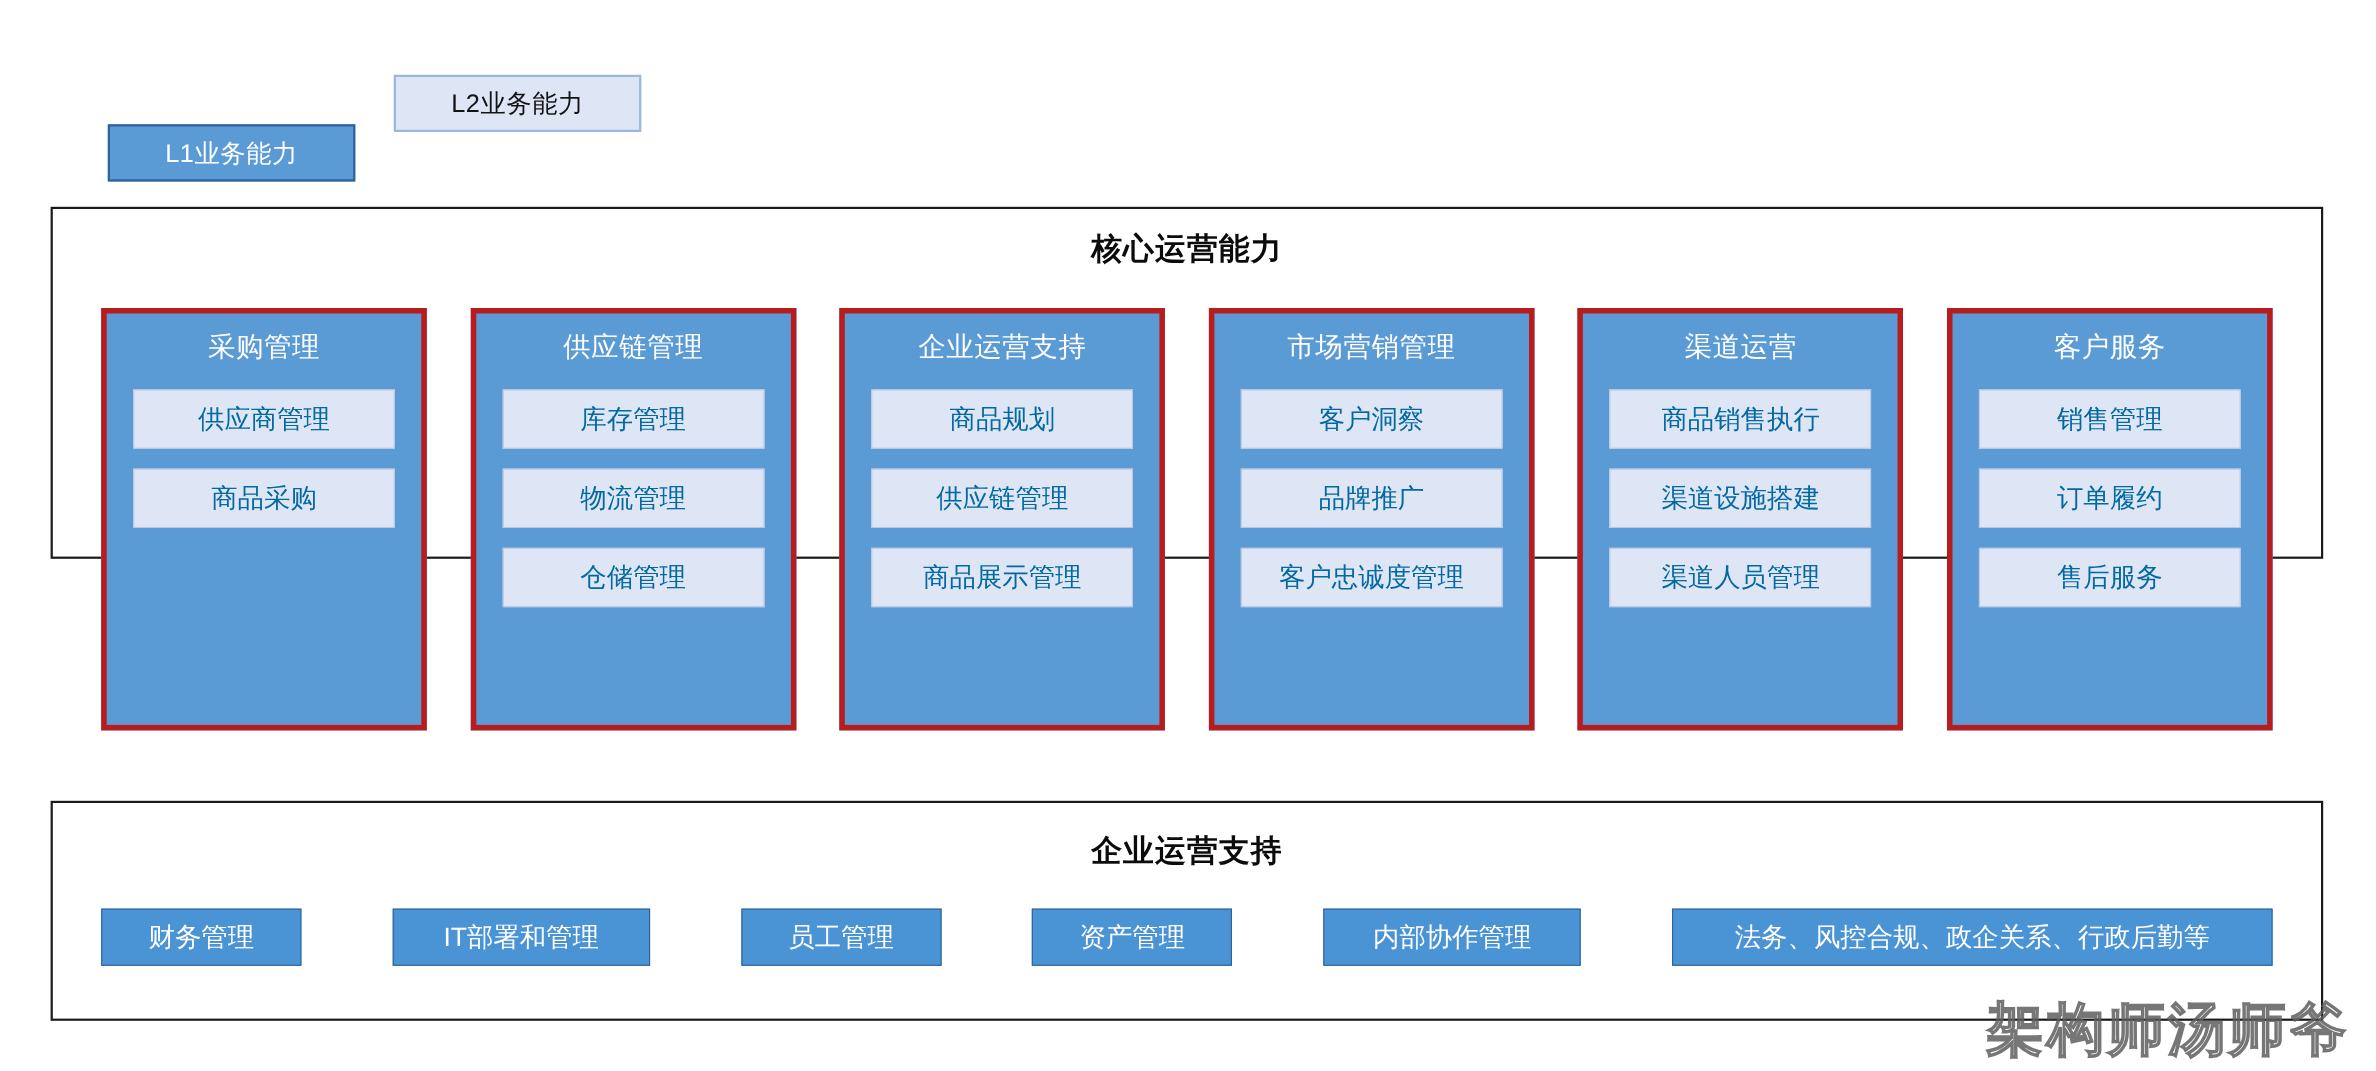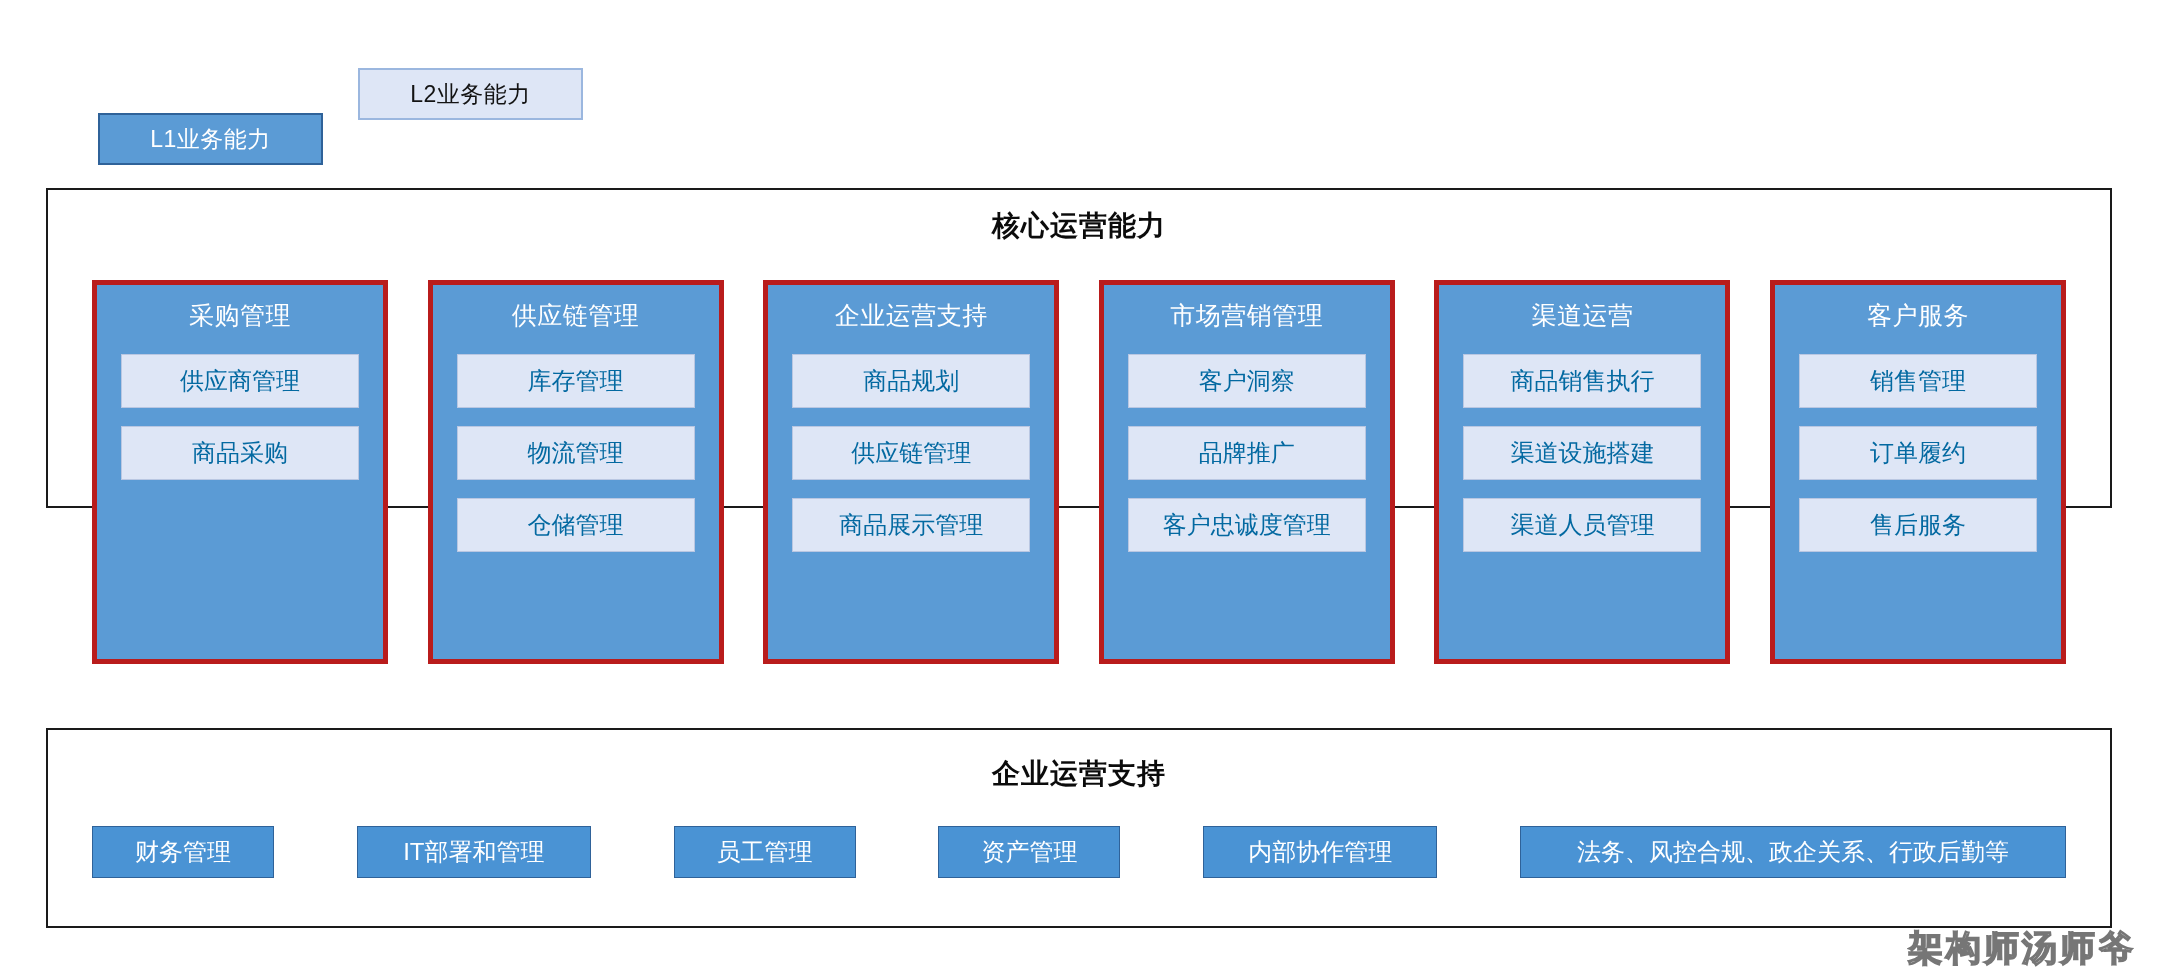--- a/index.html
+++ b/index.html
@@ -154,21 +154,21 @@
   .support-box.sb-2 { width: 182px; }
   .support-box.sb-3 { width: 182px; }
   .support-box.sb-4 { width: 234px; }
   .support-box.sb-5 { width: 546px; }
 
   
   #watermark {
     position: absolute;
     right: 24px;
     bottom: 2px;
-    font-size: 35px;
+    font-size: 52px;
     font-weight: bold;
     letter-spacing: 3px;
     color: transparent;
     -webkit-text-stroke: 1.5px #5f5f5f;
     opacity: 0.85;
     white-space: nowrap;
     pointer-events: none;
   }
 </style>
 </head>

